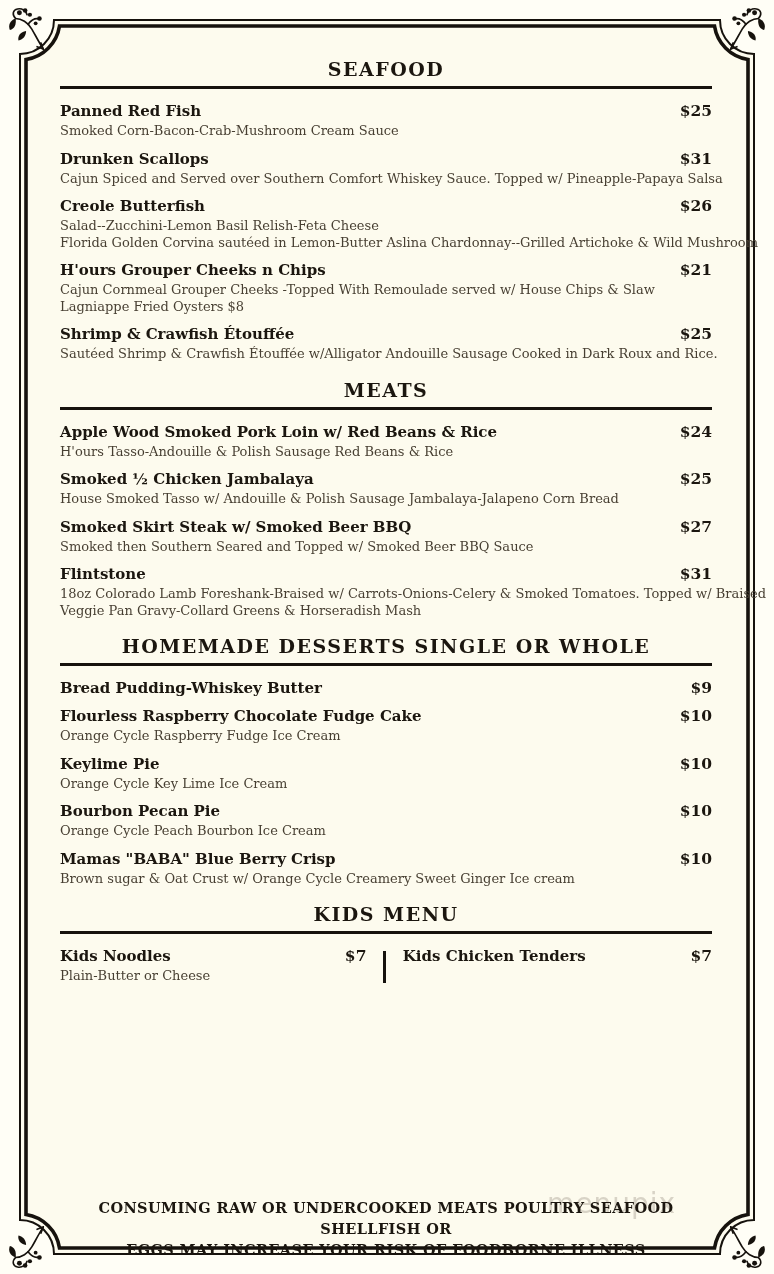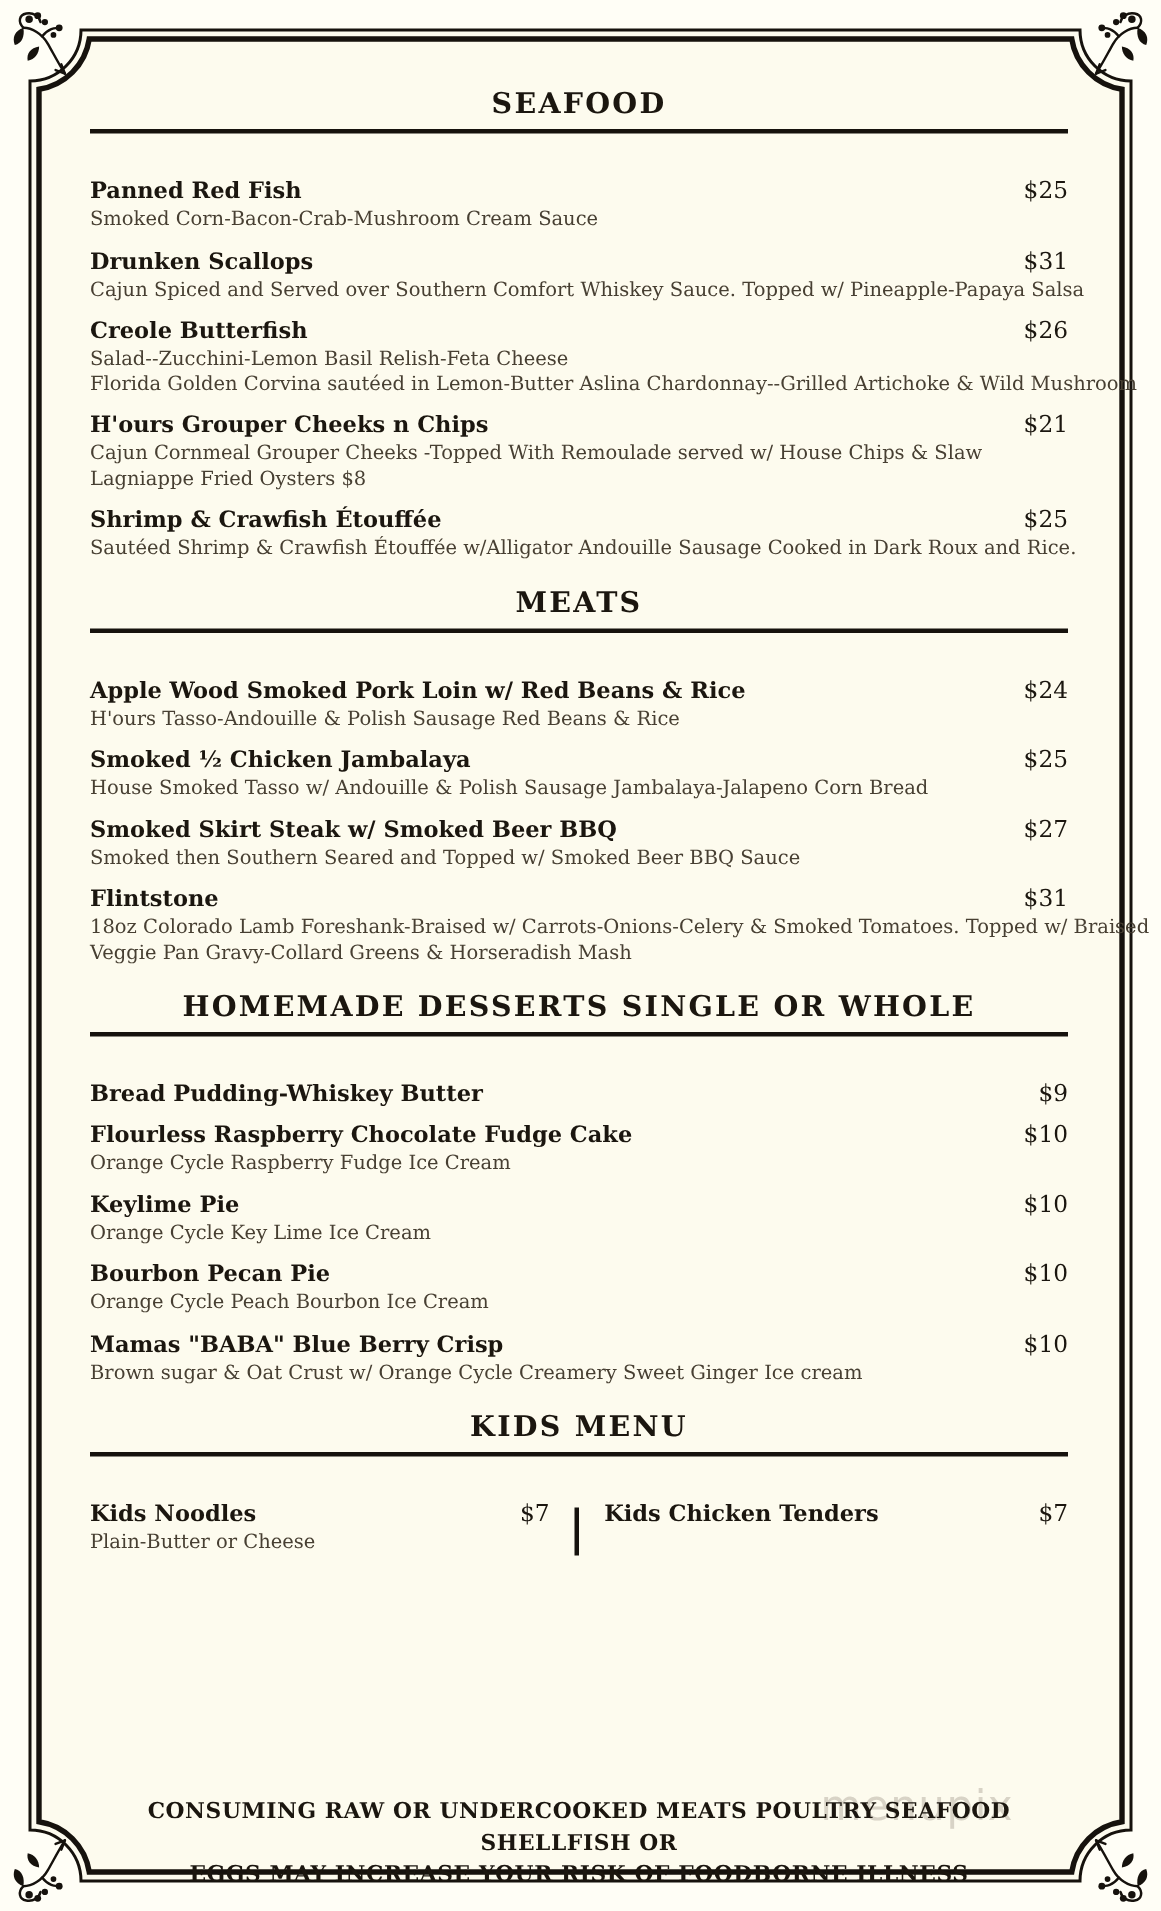--- a/index.html
+++ b/index.html
@@ -27,25 +27,25 @@
   .ornament.br{right:7px;bottom:3px;transform:scale(-1,-1);}
 
   .content{position:absolute;left:60px;right:62px;top:0;z-index:1;}
   .menu-section{margin-top:16px;}
   .menu-section.first{margin-top:58px;}
   .section-title{
     font-size:19px;line-height:22px;font-weight:bold;
     letter-spacing:1.5px;text-align:center;color:var(--ink);
   }
   .section-rule{border-bottom:3px solid var(--frame);margin-top:6px;}
-  .items{padding-top:20px;}
+  .items{padding-top:3px;}
   .menu-item{margin-top:10px;}
   .item-head{display:flex;justify-content:space-between;align-items:baseline;}
   .item-name{font-weight:bold;font-size:15px;line-height:17px;}
-  .item-price{font-weight:normal;font-size:15.5px;line-height:17px;margin-left:12px;white-space:nowrap;}
+  .item-price{font-weight:bold;font-size:15.5px;line-height:17px;margin-left:12px;white-space:nowrap;}
   .item-desc{margin-top:3px;color:var(--desc-ink);font-size:13px;line-height:16.5px;}
   .desc-line{white-space:nowrap;}
 
   .items.two-col{display:flex;align-items:flex-start;}
   .items.two-col .menu-item{flex:1 1 auto;}
   .items.two-col .menu-item.col-first{flex:0 0 47%;}
   .col-divider{flex:0 0 2.5px;width:2.5px;height:32px;background:var(--frame);margin:14px 2.6% 0 2.6%;}
 
   .watermark{
     position:absolute;left:547px;top:1170px;z-index:1;

